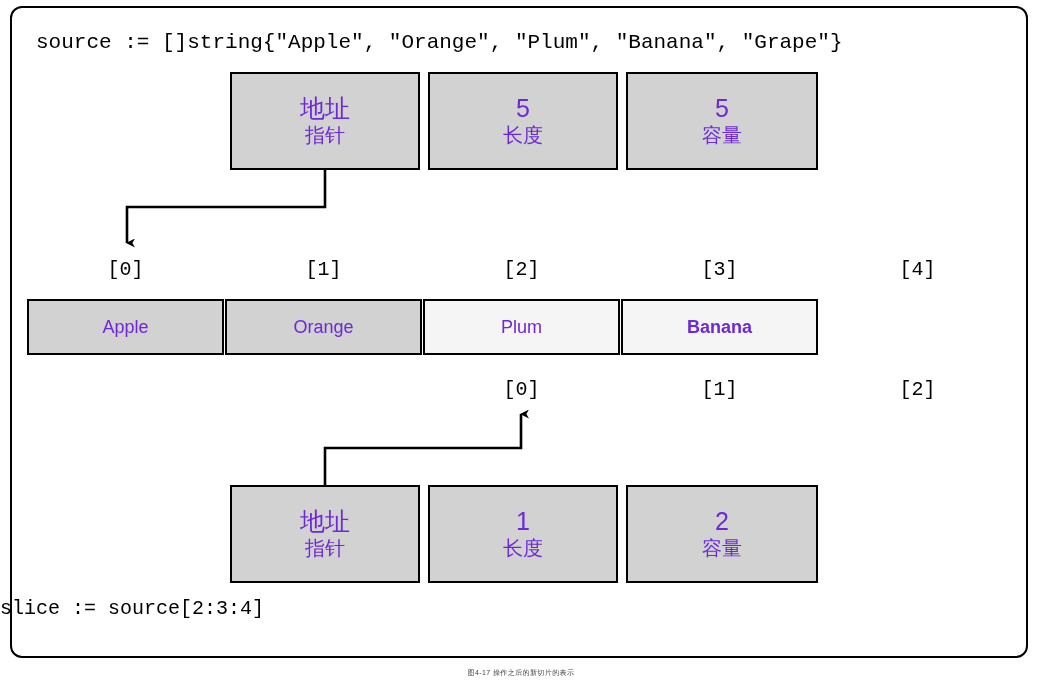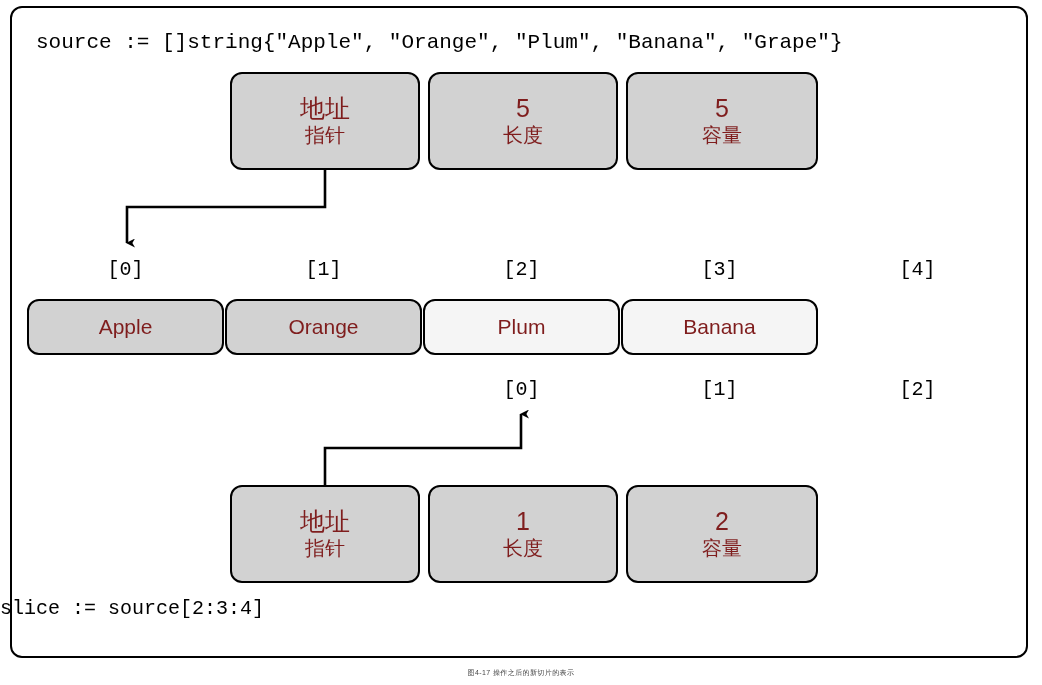--- a/index.html
+++ b/index.html
@@ -17,36 +17,36 @@
   .code{
     position:absolute;font-family:"Liberation Mono","DejaVu Sans Mono",monospace;
     color:#000;white-space:pre;letter-spacing:0px;
   }
   #code-top{left:36px;top:31px;font-size:21px;}
   #code-bottom{left:0;top:597px;width:1042px;font-size:20px;}
 
   
   .cell{
     position:absolute;box-sizing:border-box;
-    border:2px solid #000;border-radius:12px;
+    border:2px solid #000;border-radius:0;
     display:flex;flex-direction:column;align-items:center;justify-content:center;
-    background:#d2d2d2;color:#7f1d1d;
+    background:#d2d2d2;color:#6d28d9;
   }
   .cell .big{font-size:25px;line-height:1.08;}
   .cell .small{font-size:18px;line-height:1.25;}
   .cell .one-line{font-size:25px;}
 
   
   .struct-cell{height:98px;}
   .struct-cell .big{font-size:25px;}
   .struct-cell .small{font-size:20px;margin-top:1px;}
 
   
   .arr-cell{height:56px;}
-  .arr-cell .one-line{font-size:21px;text-align:center;}
+  .arr-cell .one-line{font-size:18px;text-align:center;}
   .arr-cell.light{background:#f5f5f5;}
 
   
   .idx{
     position:absolute;font-family:"Liberation Mono","DejaVu Sans Mono",monospace;
     font-size:20px;color:#000;text-align:center;white-space:pre;
   }
 
   
   #arrows{position:absolute;left:0;top:0;width:1042px;height:685px;pointer-events:none;}
@@ -87,21 +87,21 @@
 
   <div class="cell arr-cell" style="left:27px;top:299px;width:197px;">
     <span class="one-line">Apple</span>
   </div>
   <div class="cell arr-cell light" style="left:423px;top:299px;width:197px;">
     <span class="one-line">Plum</span>
   </div>
   <div class="cell arr-cell" style="left:225px;top:299px;width:197px;">
     <span class="one-line">Orange</span>
   </div>
-  <div class="cell arr-cell light" style="left:621px;top:299px;width:197px;">
+  <div class="cell arr-cell light" style="left:621px;top:299px;width:197px;font-weight:bold;">
     <span class="one-line">Banana</span>
   </div>
 
   <div class="idx" style="left:423px;top:378px;width:197px;">[0]</div>
   <div class="idx" style="left:621px;top:378px;width:197px;">[1]</div>
   <div class="idx" style="left:819px;top:378px;width:197px;">[2]</div>
 
   <div class="cell struct-cell" style="left:230px;top:485px;width:190px;">
     <span class="big">地址</span>
     <span class="small">指针</span>

